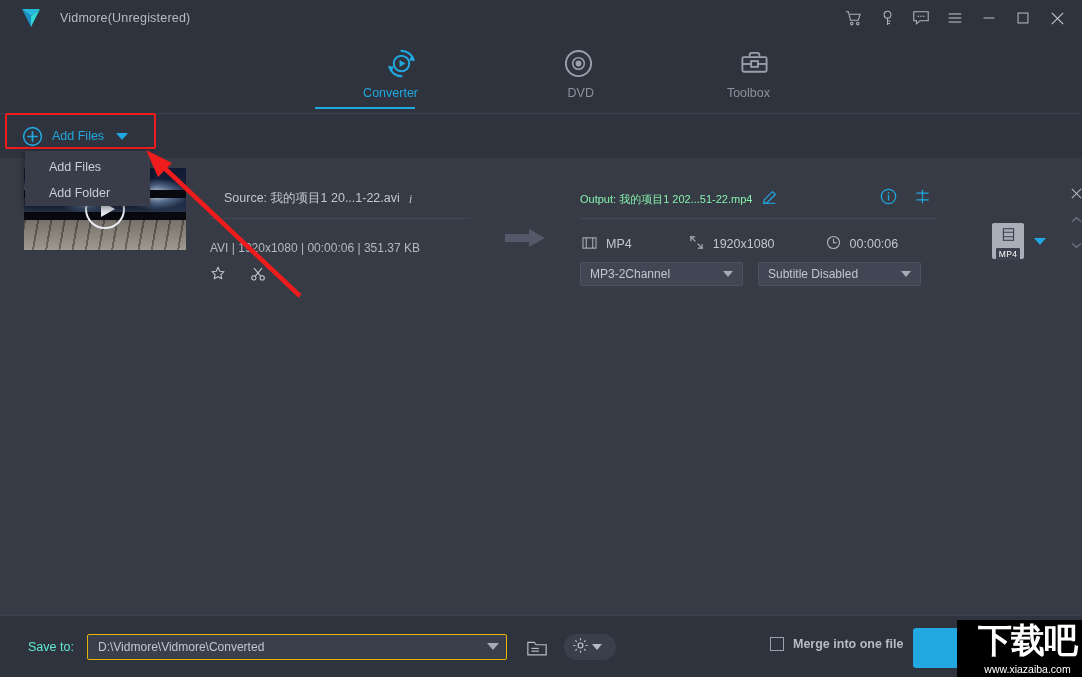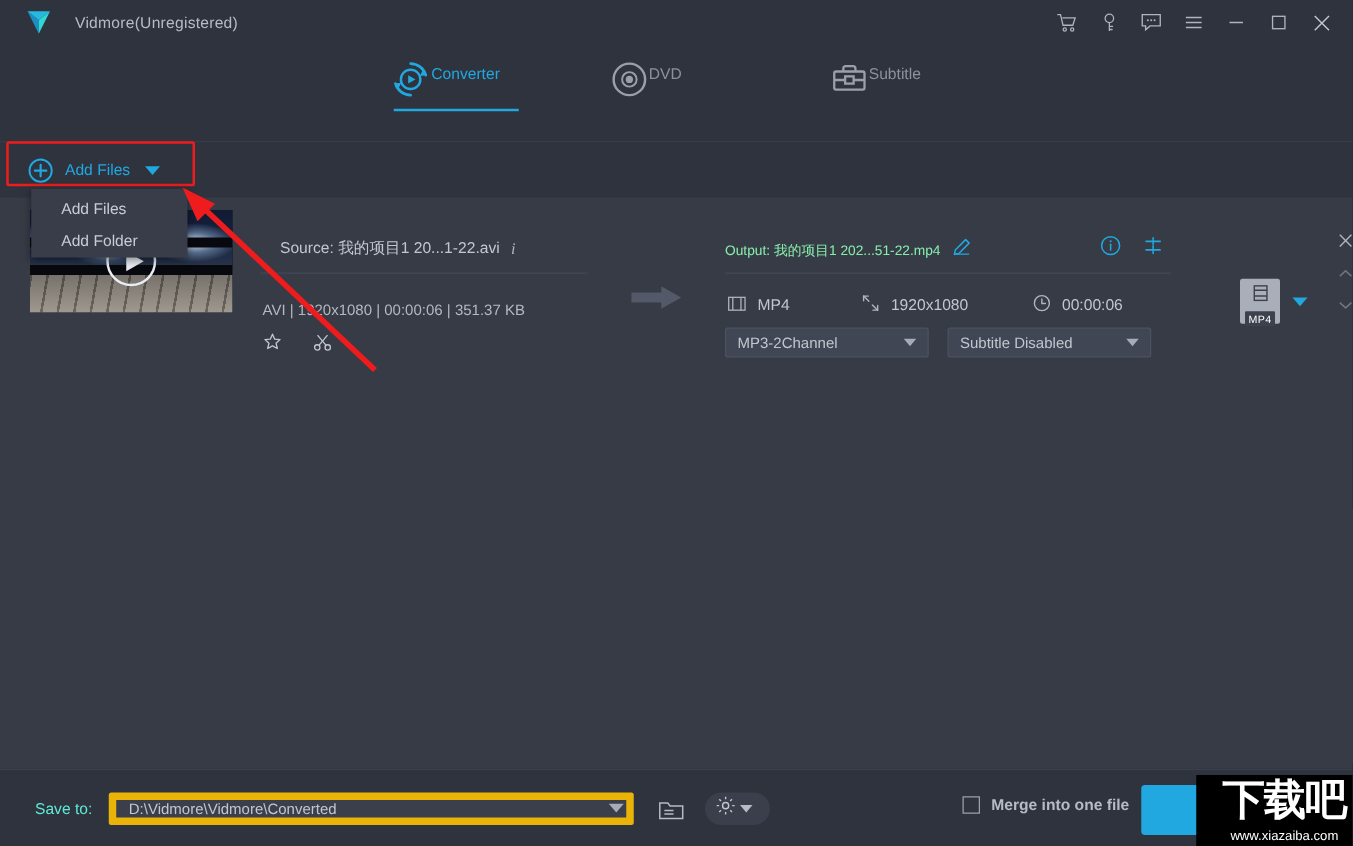--- a/index.html
+++ b/index.html
@@ -40,21 +40,21 @@
   .wbtn svg { display: block; }
 
   
   .navbar {
     position: absolute; left: 0; top: 36px; width: 1082px; height: 78px;
     background: #2f333e;
     display: flex; align-items: flex-start; justify-content: center; gap: 70px;
     padding-top: 10px;
   }
   .navtab {
-    width: 106px; display: flex; flex-direction: row; align-items: flex-start;
+    width: 106px; display: flex; flex-direction: column; align-items: flex-end;
     position: relative; padding-bottom: 9px;
   }
   .navtab .nav-ico { height: 34px; display:flex; align-items:center; }
   .navtab .nav-lbl { margin-top: 6px; font-size: 12.5px; color: #8d919c; }
   .navtab.active .nav-lbl { color: #21a8e0; }
   .navtab.active::after {
     content: ""; position: absolute; bottom: 0; left: 3px; width: 100px; height: 2.5px;
     background: #21a8e0;
   }
   .navline {
@@ -197,21 +197,21 @@
   .edge-ctrls { position:absolute; left:1070px; top:18px; display:flex; flex-direction:column; gap:7px; align-items:center;}
 
   
   .bottombar {
     position: absolute; left: 0; top: 615px; width: 1082px; height: 62px;
     background: #2f333e; border-top: 1px solid #3b404c;
   }
   .saveto-lbl { position: absolute; left: 28px; top: 24px; font-size: 12.5px; color: #5eead4; }
   .path-box {
     position: absolute; left: 87px; top: 18px; width: 420px; height: 26px;
-    background: #3a3f4b; border: 6px solid #eab308; border-radius: 2px;
+    background: #3a3f4b; border: 1px solid #eab308; border-radius: 2px;
     display: flex; align-items: center; padding: 0 10px; font-size: 12px; color: #c2c6ce;
   }
   .path-caret {
     position:absolute; left: 487px; top: 27px;
     width:0;height:0;border-left:6px solid transparent;border-right:6px solid transparent;border-top:7px solid #a7abb5;
   }
   .folder-btn { position: absolute; left: 524px; top: 18px; width: 26px; height: 26px;
     display:flex;align-items:center;justify-content:center; }
   .gear-btn {
     position: absolute; left: 564px; top: 18px; width: 52px; height: 26px;
@@ -343,21 +343,21 @@
 
     <div class="navtab">
       <span class="nav-ico">
         <svg width="31" height="31" viewBox="0 0 32 32" fill="none" stroke="#9aa0ab" stroke-width="1.9">
           <path d="M11 9 v-2 a2 2 0 0 1 2 -2 h6 a2 2 0 0 1 2 2 v2"></path>
           <rect x="3.5" y="9.5" width="25" height="15" rx="1.5"></rect>
           <path d="M3.5 16.5 h25"></path>
           <rect x="12.5" y="13.5" width="7" height="6" fill="#2f333e"></rect>
         </svg>
       </span>
-      <span class="nav-lbl">Subtitle</span>
+      <span class="nav-lbl">Toolbox</span>
     </div>
   </div>
   <div class="navline"></div>
 
   <div class="toolbar">
 
     <div class="addfiles">
       <span class="plus-ico">
         <svg width="21" height="21" viewBox="0 0 22 22" fill="none">
           <circle cx="11" cy="11" r="9.3" stroke="#21a8e0" stroke-width="1.6"></circle>

